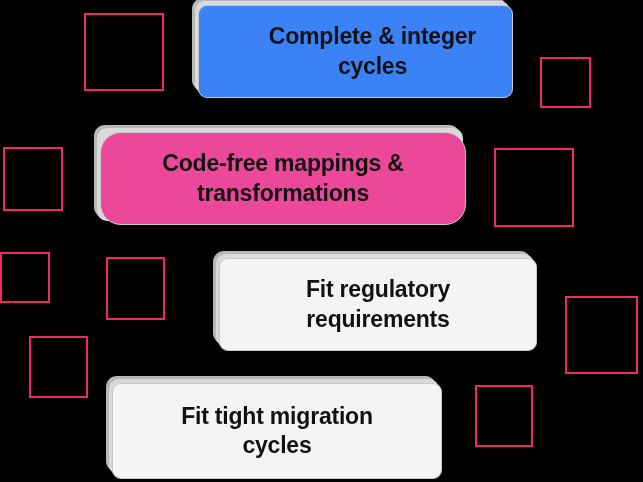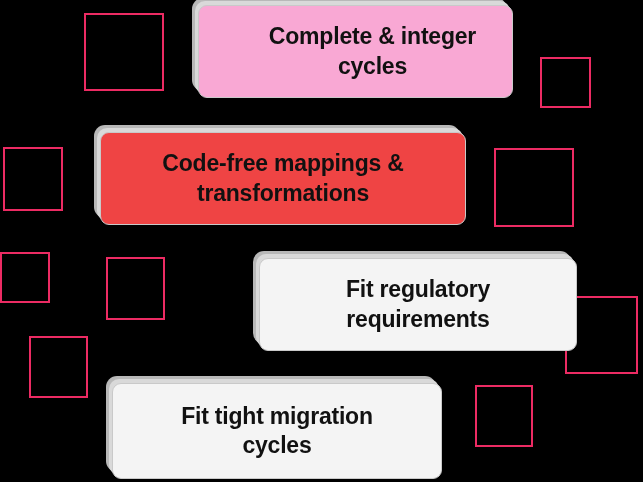--- a/index.html
+++ b/index.html
@@ -109,34 +109,34 @@
       <div class="deco-square" style="left: 106px; top: 257px; width: 59px; height: 63px; border-width: 2px; border-color: rgb(236, 43, 99);"></div>
       <div class="deco-square" style="left: 565px; top: 296px; width: 73px; height: 78px; border-width: 2px; border-color: rgb(236, 43, 99);"></div>
       <div class="deco-square" style="left: 29px; top: 336px; width: 59px; height: 62px; border-width: 2px; border-color: rgb(236, 43, 99);"></div>
       <div class="deco-square" style="left: 475px; top: 385px; width: 58px; height: 62px; border-width: 2px; border-color: rgb(236, 43, 99);"></div>
     </div>
 
   <div id="cards-layer">
       <div class="card-wrap" style="left: 198px; top: 5px; width: 315px; height: 93px;">
         <div class="card-ghost" style="background: rgb(184, 184, 184);"></div>
         <div class="card-ghost2" style="background: rgb(217, 217, 217);"></div>
-        <div class="card-face" style="background: #f9a8d4; border-color: rgb(201, 201, 201); padding-left: 48px;">
+        <div class="card-face" style="background: #3b82f6; border-color: rgb(201, 201, 201); padding-left: 48px;">
           <div class="card-label" style="color: rgb(17, 17, 17);">Complete &amp; integer
 cycles</div>
         </div>
       </div>
       <div class="card-wrap" style="left: 100px; top: 132px; width: 366px; height: 93px;">
         <div class="card-ghost" style="background: rgb(184, 184, 184);"></div>
         <div class="card-ghost2" style="background: rgb(217, 217, 217);"></div>
-        <div class="card-face" style="background: #ef4444; border-color: rgb(201, 201, 201);">
+        <div class="card-face" style="background: #ec4899; border-color: rgb(201, 201, 201); border-radius: 21px;">
           <div class="card-label" style="color: rgb(17, 17, 17);">Code-free mappings &amp;
 transformations</div>
         </div>
       </div>
-      <div class="card-wrap" style="left: 219px; top: 258px; width: 318px; height: 93px; margin-left: 40px;">
+      <div class="card-wrap" style="left: 219px; top: 258px; width: 318px; height: 93px;">
         <div class="card-ghost" style="background: rgb(184, 184, 184);"></div>
         <div class="card-ghost2" style="background: rgb(217, 217, 217);"></div>
         <div class="card-face" style="background: rgb(244, 244, 244); border-color: rgb(201, 201, 201);">
           <div class="card-label" style="color: rgb(17, 17, 17);">Fit regulatory
 requirements</div>
         </div>
       </div>
       <div class="card-wrap" style="left: 112px; top: 383px; width: 330px; height: 96px;">
         <div class="card-ghost" style="background: rgb(184, 184, 184);"></div>
         <div class="card-ghost2" style="background: rgb(217, 217, 217);"></div>

